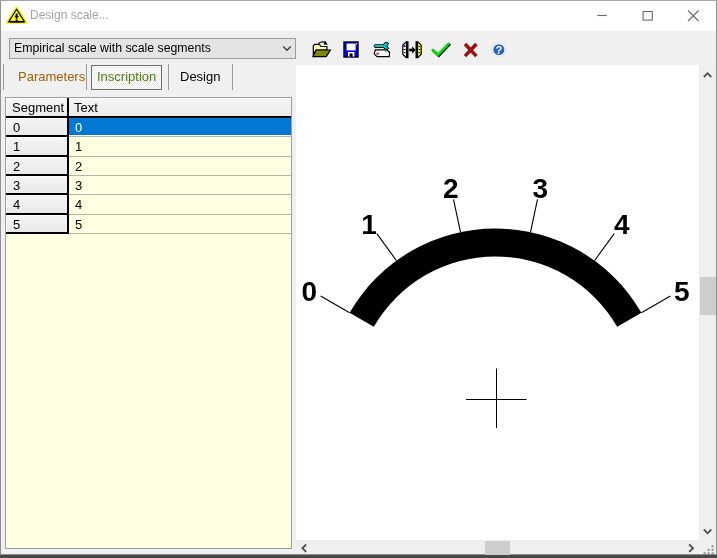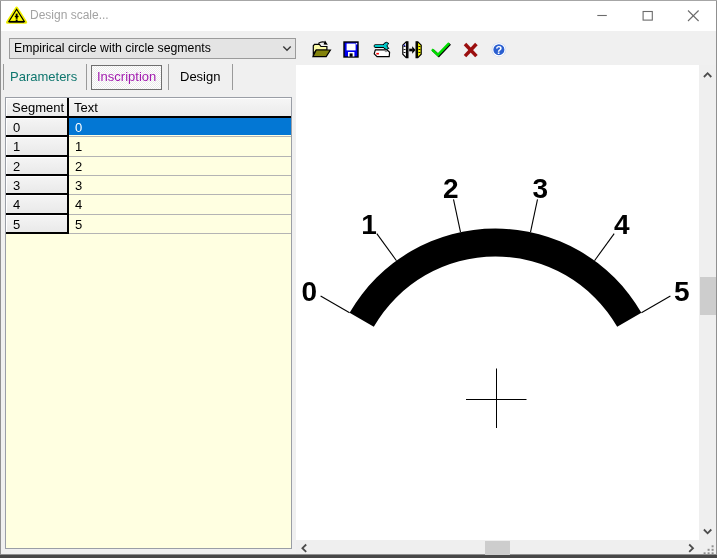--- a/index.html
+++ b/index.html
@@ -8,29 +8,29 @@
 <div class="abs" style="left:0;top:0;width:717px;height:1px;background:#a6a6a6"></div>
 <div class="abs" style="left:0;top:1px;width:1px;height:553px;background:#909090"></div>
 <div class="abs" style="left:716px;top:1px;width:1px;height:553px;background:#909090"></div>
 <div class="abs" style="left:0;top:554px;width:717px;height:1px;background:#8f8f8f"></div>
 <div class="abs" style="left:0;top:555px;width:717px;height:3px;background:#474747"></div>
 
 <div class="abs" style="left:1px;top:1px;width:715px;height:30px;background:#ffffff"></div>
 <div class="abs" style="left:30px;top:8px;font-size:12px;color:#a3a3a3">Design scale...</div>
 
 <div class="abs" style="left:9px;top:38px;width:287px;height:21px;background:#e4e4e4;border:1px solid #9b9b9b;box-sizing:border-box"></div>
-<div class="abs" style="left:14px;top:41px;font-size:12.3px;color:#000">Empirical circle with circle segments</div>
+<div class="abs" style="left:14px;top:41px;font-size:12.3px;color:#000">Empirical scale with scale segments</div>
 
 <div class="abs" style="left:3px;top:64px;width:1px;height:26px;background:#9a9a9a"></div>
 <div class="abs" style="left:86px;top:64px;width:1px;height:26px;background:#9a9a9a"></div>
 <div class="abs" style="left:168px;top:64px;width:1px;height:26px;background:#9a9a9a"></div>
 <div class="abs" style="left:232px;top:64px;width:1px;height:26px;background:#9a9a9a"></div>
-<div class="abs" style="left:10px;top:69px;font-size:13px;color:#0f766e">Parameters</div>
+<div class="abs" style="left:18px;top:69px;font-size:13px;color:#a16207">Parameters</div>
 <div class="abs" style="left:91px;top:65px;width:71px;height:25px;border:1px solid #6f6f6f;box-sizing:border-box;background:repeating-conic-gradient(#ffffff 0% 25%, #ebebeb 0% 50%);background-size:2px 2px"></div>
-<div class="abs" style="left:97px;top:69px;font-size:13px;color:#a21caf">Inscription</div>
+<div class="abs" style="left:97px;top:69px;font-size:13px;color:#4d7c0f">Inscription</div>
 <div class="abs" style="left:180px;top:69px;font-size:13px;color:#000">Design</div>
 
 <div class="abs" style="left:5px;top:97px;width:287px;height:452px;border:1px solid #9a9ea6;box-sizing:border-box;background:#ffffe1"></div>
 
 <div class="abs" style="left:6px;top:98px;width:285px;height:18px;background:linear-gradient(#f6f6f6,#ebebeb);box-shadow:inset 0 1px 0 #fff,inset 1px 0 0 #fff"></div>
 <div class="abs" style="left:6px;top:116px;width:285px;height:2px;background:#000"></div>
 <div class="abs" style="left:12px;top:100px;font-size:13px;color:#000">Segment</div>
 <div class="abs" style="left:74px;top:100px;font-size:13px;color:#000">Text</div>
 
 <div class="abs" style="left:6px;top:118px;width:60.5px;height:17.3px;background:linear-gradient(#f5f5f5,#e9e9e9);box-shadow:inset 0 1px 0 #fff,inset 1px 0 0 #fff"></div>

